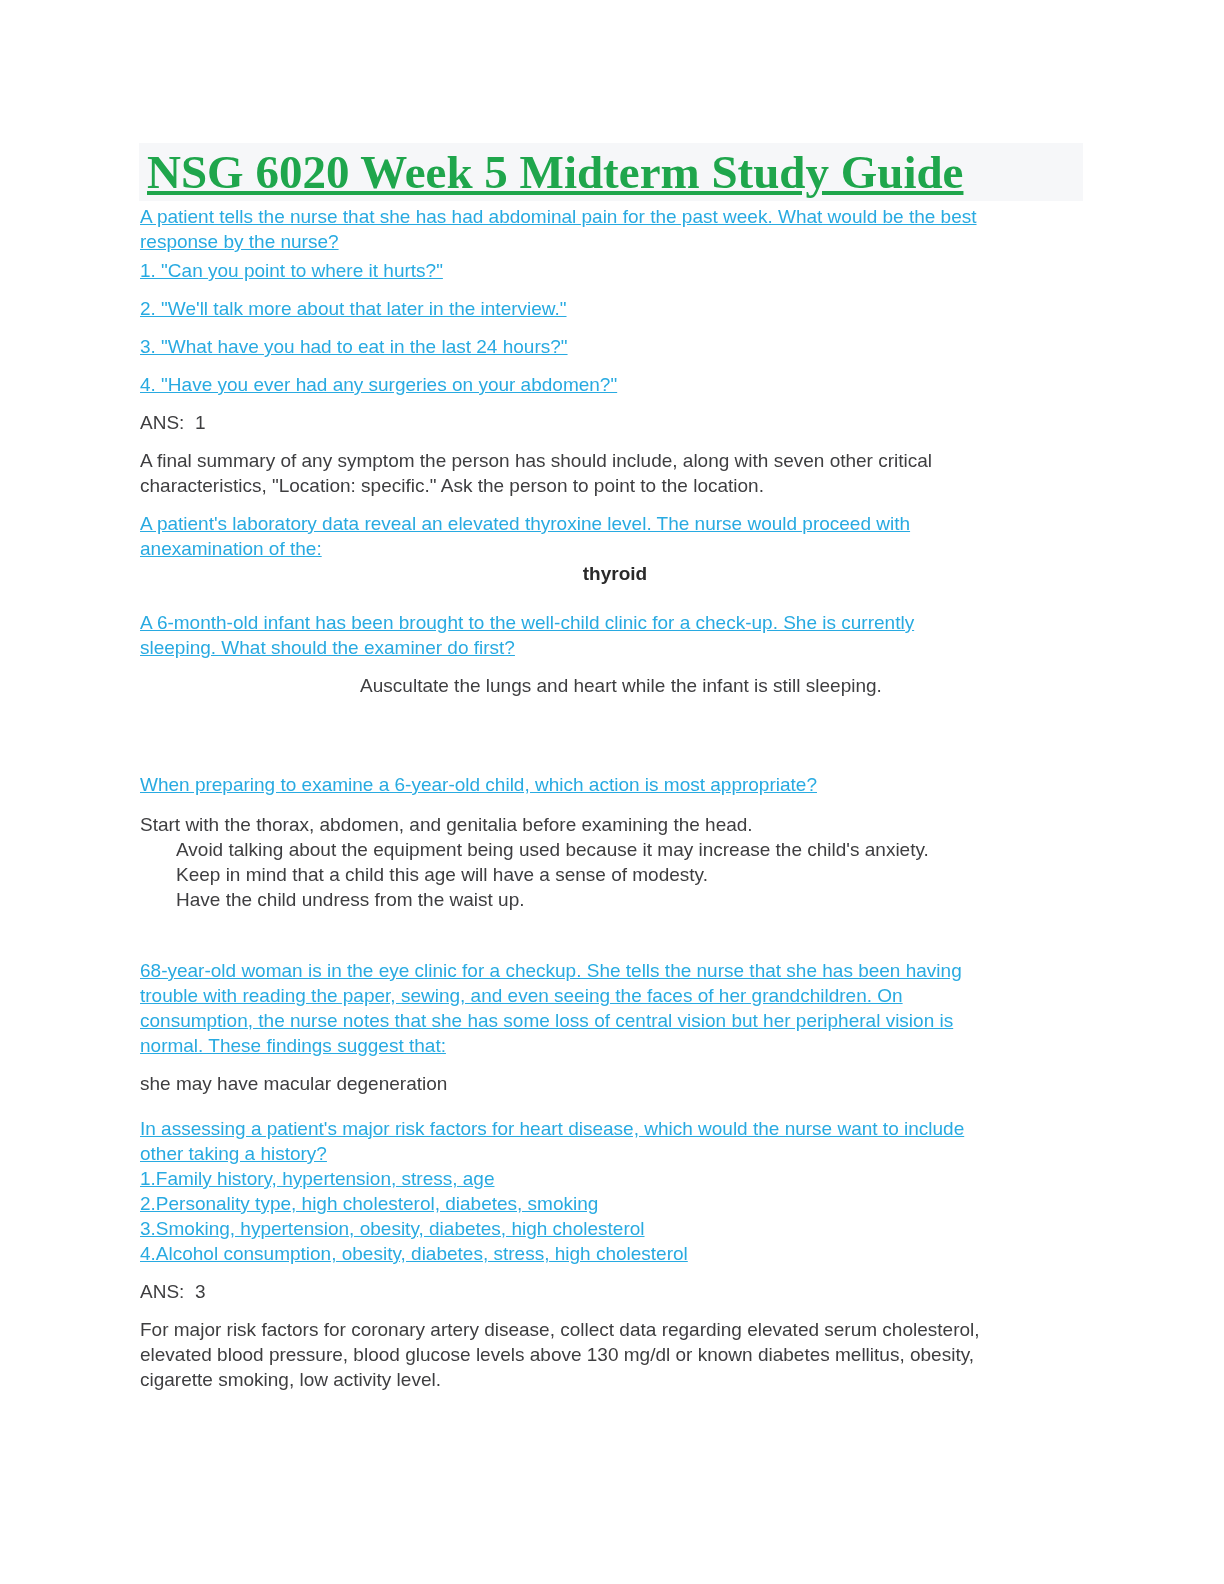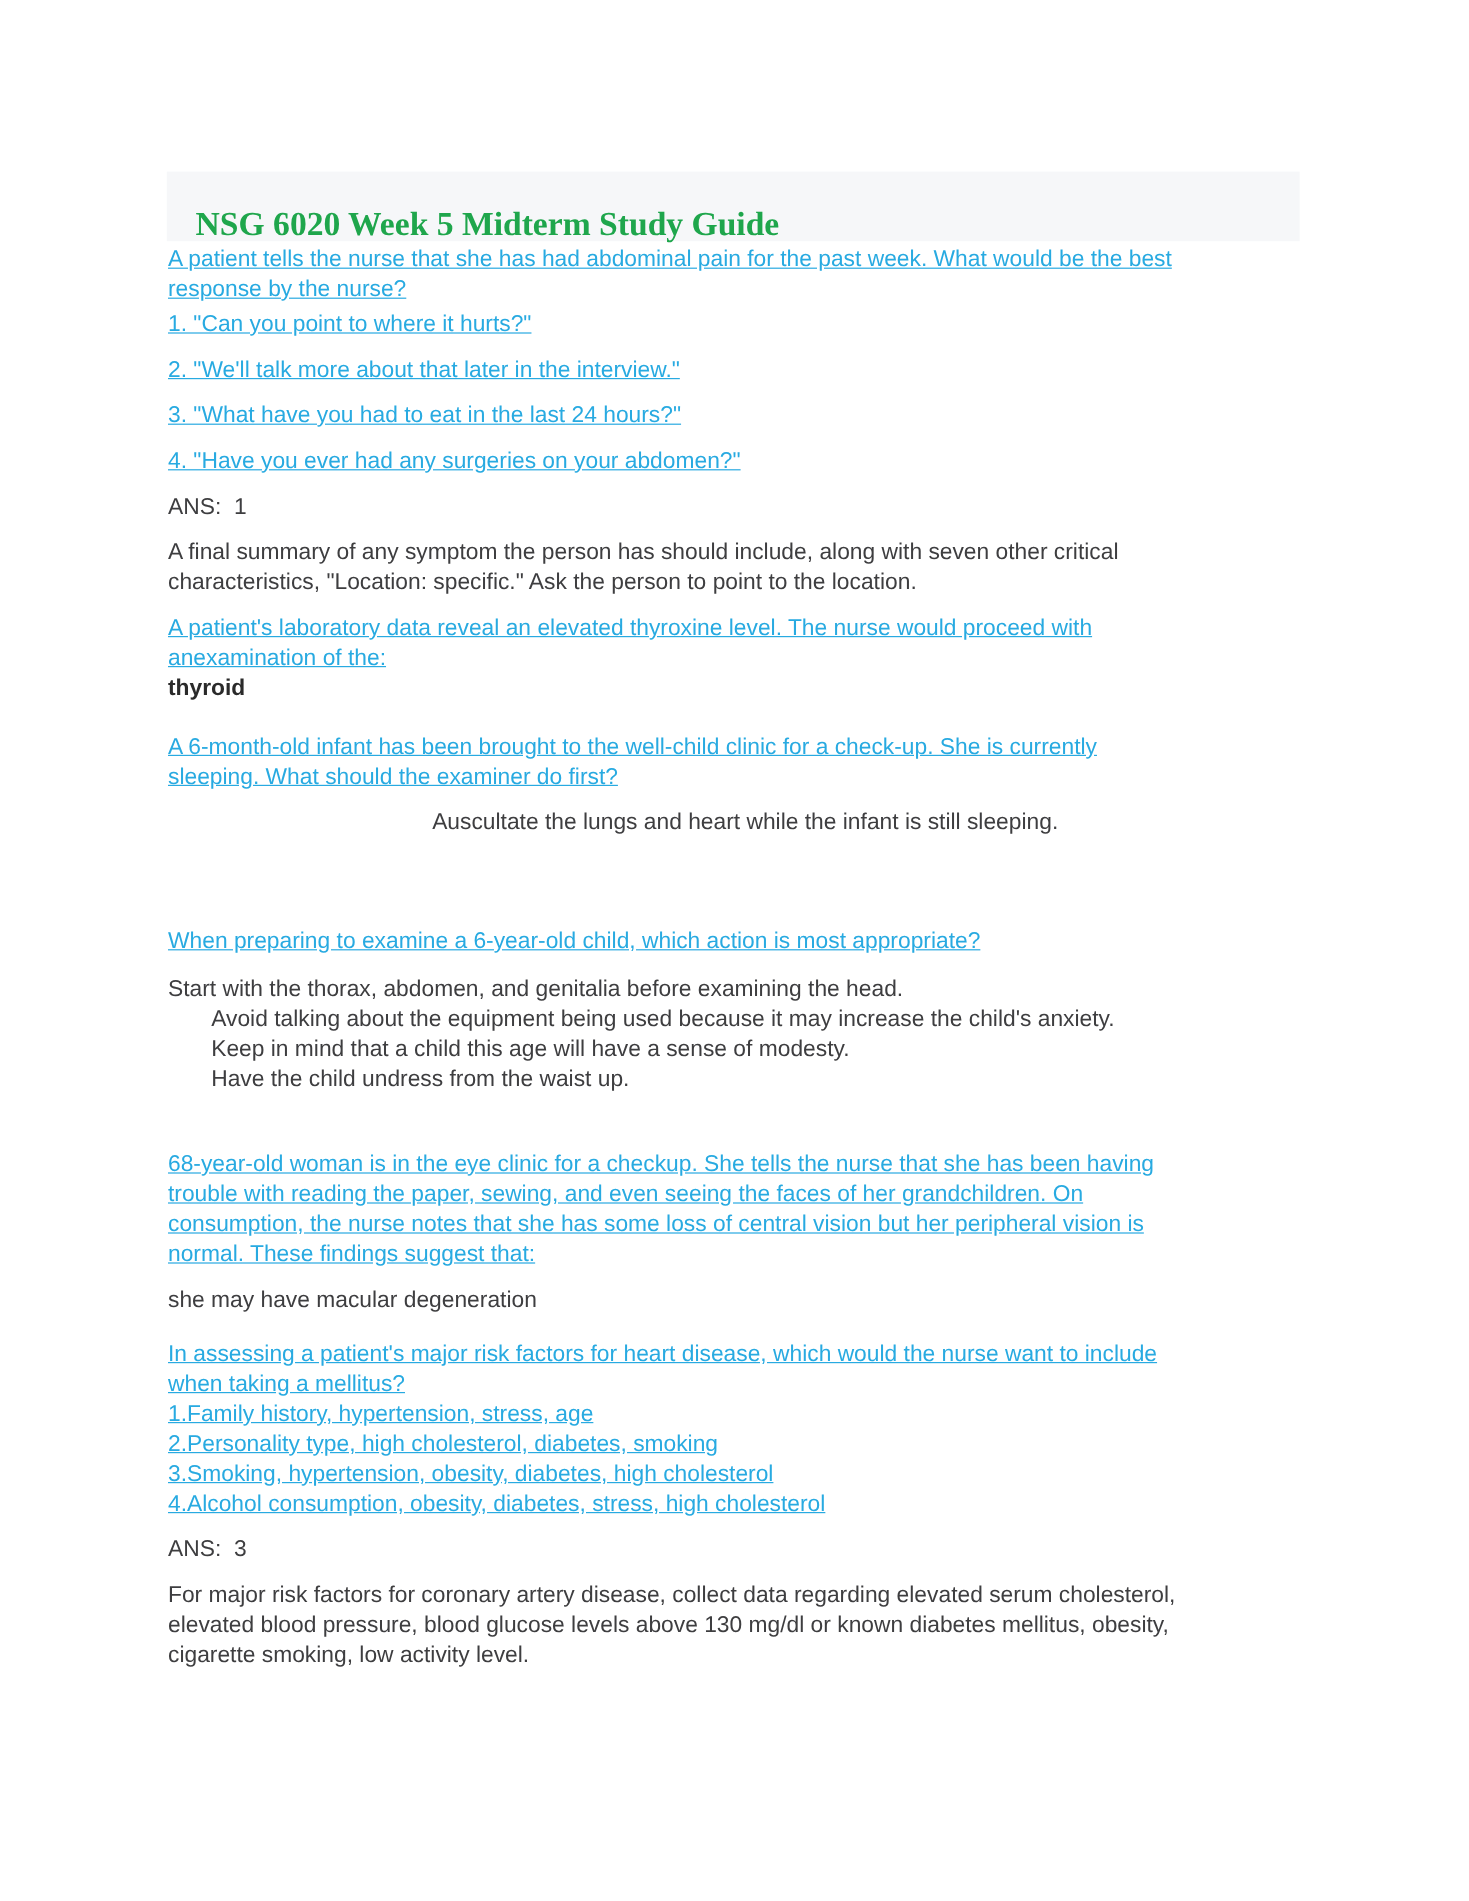--- a/index.html
+++ b/index.html
@@ -17,49 +17,50 @@
   }
   .title-bar {
     position: absolute;
     left: 139px;
     top: 143px;
     width: 944px;
     height: 58px;
     background: var(--title-bar-bg, #f6f7f9);
   }
   .doc-title {
-    margin: 16px;
+    margin: 0;
     padding: 4px 0 0 8px;
     font-family: "Liberation Serif", serif;
     font-weight: 700;
-    font-size: 28px;
+    font-size: 47px;
     line-height: 50px;
     color: var(--title-green, #1fa64c);
     white-space: nowrap;
+    text-decoration: underline;
   }
   .content {
     position: absolute;
     left: 140px;
     top: 204px;
     width: 950px;
     font-size: 19px;
     line-height: 25px;
     color: var(--body-dark, #3e3e40);
   }
   .block { margin: 0 0 13px 0; }
   .line { white-space: pre-wrap; }
   .q { color: var(--question-blue, #28aae1); text-decoration: underline; }
   .dark { color: var(--body-dark, #3e3e40); }
   .bold { font-weight: 700; color: #2a2a2a; }
   .ind1 { padding-left: 12px; }
   .ind2 { padding-left: 36px; }
   .mb0  { margin-bottom: 0; }
   .mb4  { margin-bottom: 4px; }
   .mb20 { margin-bottom: 20px; }
-  .mb24 { margin-bottom: 24px; }
+  .mb24 { margin-bottom: 24px; text-align: center; }
   .mb38 { }
   .mb46 { margin-bottom: 46px; }
   .mb50 { margin-bottom: 74px; text-align: center; }
 </style>
 </head>
 <body>
 
 <div class="page">
 
   <div class="title-bar">
@@ -124,21 +125,21 @@
       <div class="line">trouble with reading the paper, sewing, and even seeing the faces of her grandchildren. On</div>
       <div class="line">consumption, the nurse notes that she has some loss of central vision but her peripheral vision is</div>
       <div class="line">normal. These findings suggest that:</div>
     </div>
     <div class="block dark mb20">
       <div class="line">she may have macular degeneration</div>
     </div>
 
     <div class="block q mb38">
       <div class="line">In assessing a patient's major risk factors for heart disease, which would the nurse want to include</div>
-      <div class="line">when taking a mellitus?</div>
+      <div class="line">other taking a history?</div>
       <div class="line">1.Family history, hypertension, stress, age</div>
       <div class="line">2.Personality type, high cholesterol, diabetes, smoking</div>
       <div class="line">3.Smoking, hypertension, obesity, diabetes, high cholesterol</div>
       <div class="line">4.Alcohol consumption, obesity, diabetes, stress, high cholesterol</div>
     </div>
     <div class="block dark">
       <div class="line">ANS:  3</div>
     </div>
     <div class="block dark">
       <div class="line">For major risk factors for coronary artery disease, collect data regarding elevated serum cholesterol,</div>

